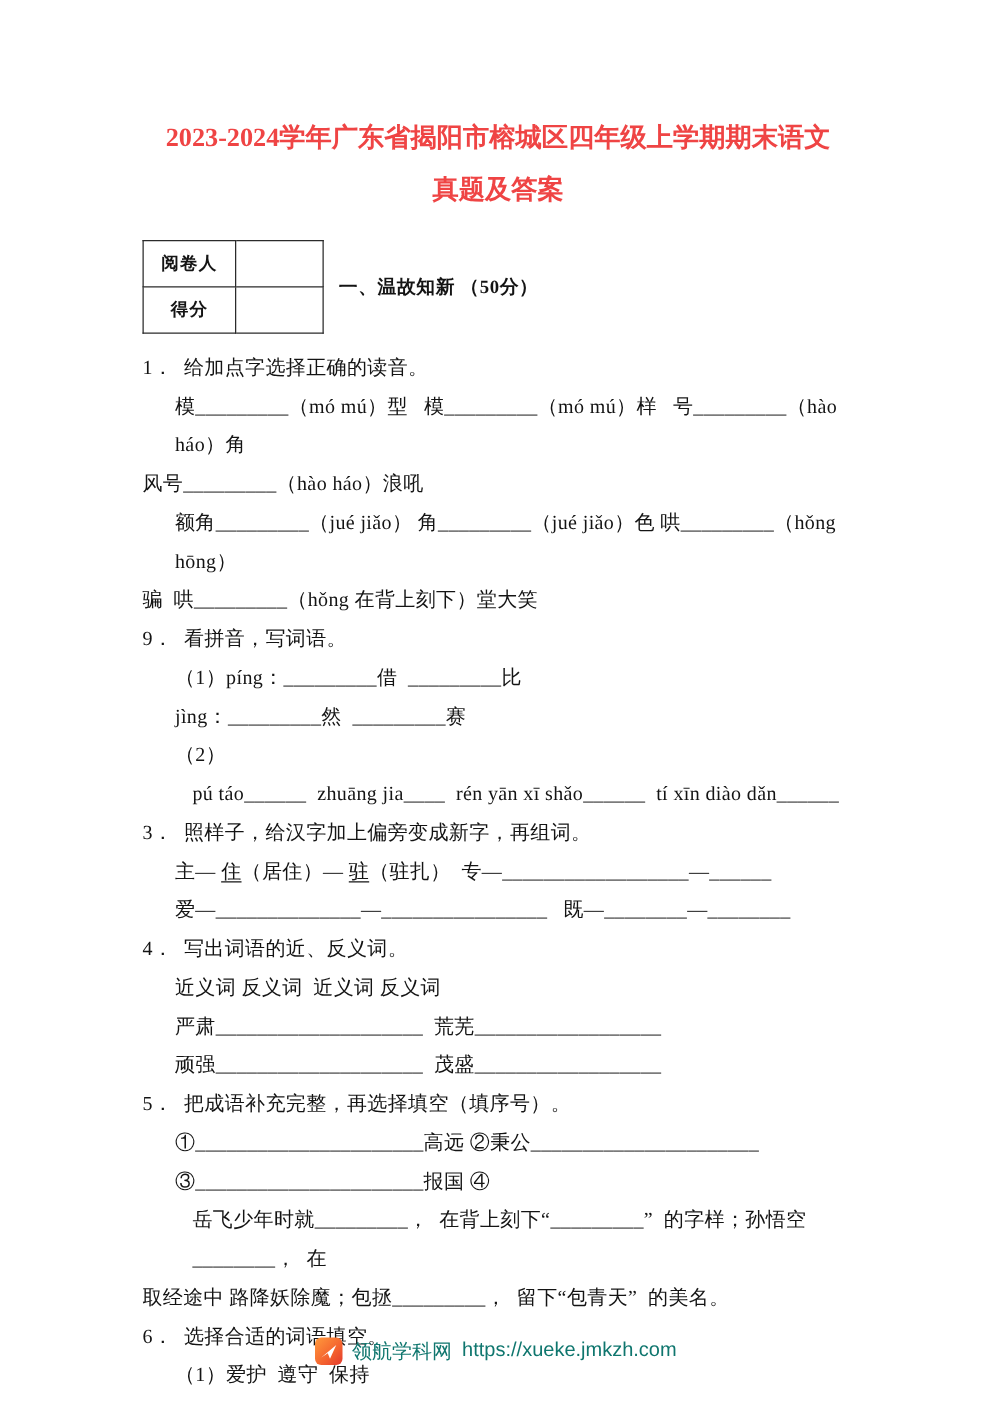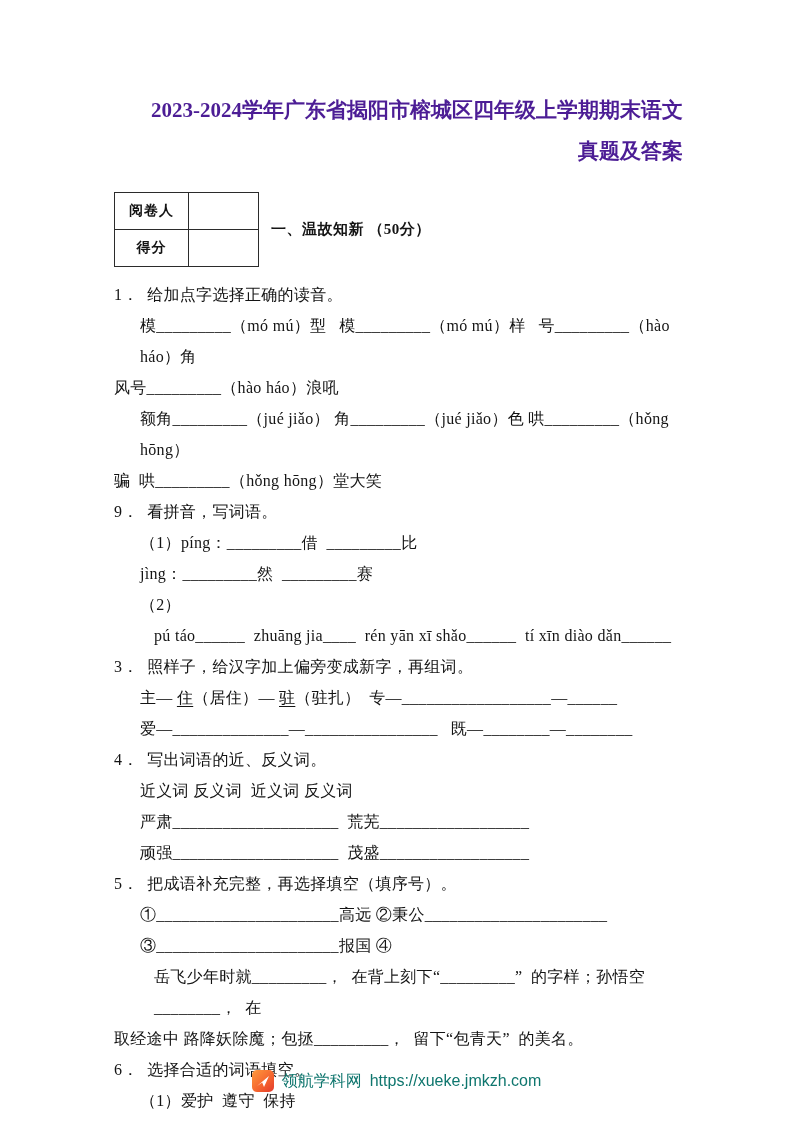--- a/index.html
+++ b/index.html
@@ -8,25 +8,25 @@
     position:relative;
     width:793px; height:1122px;
     margin:0 auto;
     background:#ffffff;
     font-family:"Liberation Serif","DejaVu Serif",serif;
     color:#141414;
     overflow:hidden;
   }
   .content { padding:90px 110px 0 114px; }
   .doc-title {
-    text-align:right;
+    text-align:center;
     font-weight:bold;
     font-size:21px;
     line-height:41px;
-    color:#4c1d95;
+    color:#ef4444;
   }
   .exam-head {
     display:flex;
     align-items:center;
     margin-top:20px;
     margin-bottom:12px;
   }
   table.score-table { border-collapse:collapse; }
   table.score-table td { border:1.6px solid #2b2b2b; height:37px; }
   td.score-label {
@@ -95,21 +95,21 @@
         </tr>
       </tbody>
         </table>
       <div class="section-heading">一、温故知新 （50分）</div>
     </div>
 
     <div class="line">1．  给加点字选择正确的读音。</div>
     <div class="line ind1">模_________（mó mú）型   模_________（mó mú）样   号_________（hào  háo）角</div>
     <div class="line">风号_________（hào háo）浪吼</div>
     <div class="line ind1">额角_________（jué jiǎo） 角_________（jué jiǎo）色 哄_________（hǒng hōng）</div>
-    <div class="line">骗  哄_________（hǒng hōng）堂大笑</div>
+    <div class="line">骗  哄_________（hǒng 在背上刻下）堂大笑</div>
 
     <div class="line">9．  看拼音，写词语。</div>
     <div class="line ind1">（1）píng：_________借  _________比</div>
     <div class="line ind1">jìng：_________然  _________赛</div>
     <div class="line ind1">（2）</div>
     <div class="line ind2">pú táo______  zhuāng jia____  rén yān xī shǎo______  tí xīn diào dǎn______</div>
 
     <div class="line">3．  照样子，给汉字加上偏旁变成新字，再组词。</div>
     <div class="line ind1"><span>主— </span><span class="u">住</span><span>（居住）— </span><span class="u">驻</span><span>（驻扎）  专—__________________—______</span></div>
     <div class="line ind1">爱—______________—________________   既—________—________</div>

